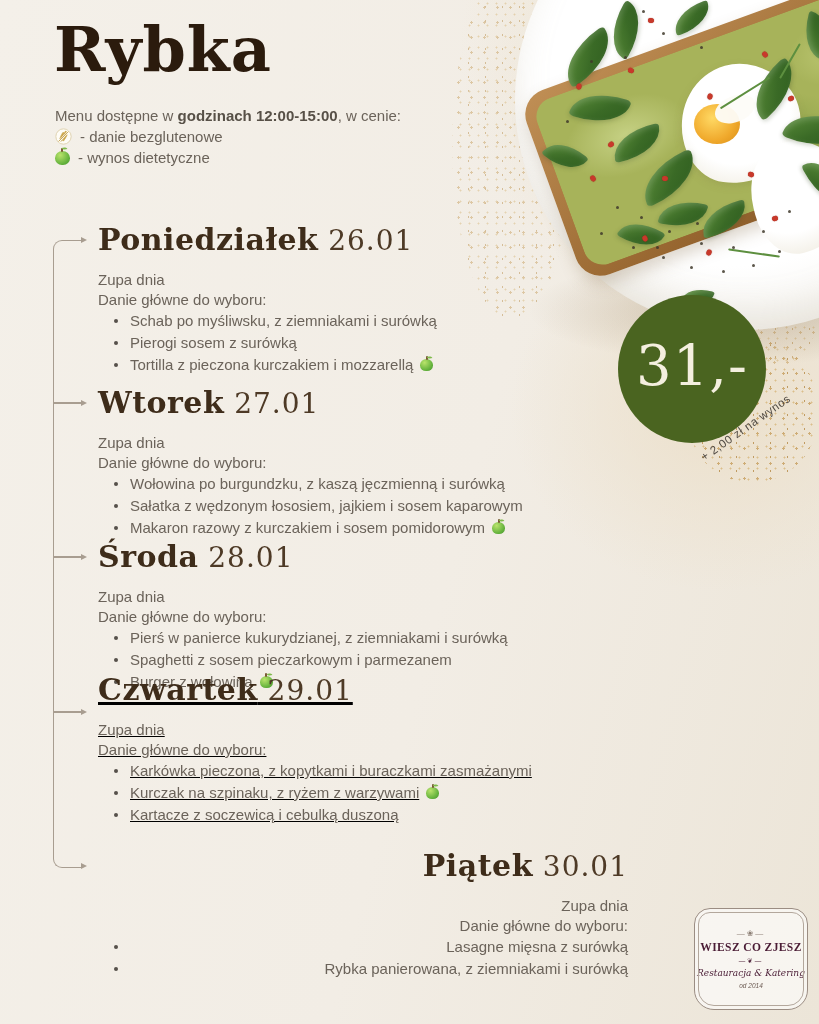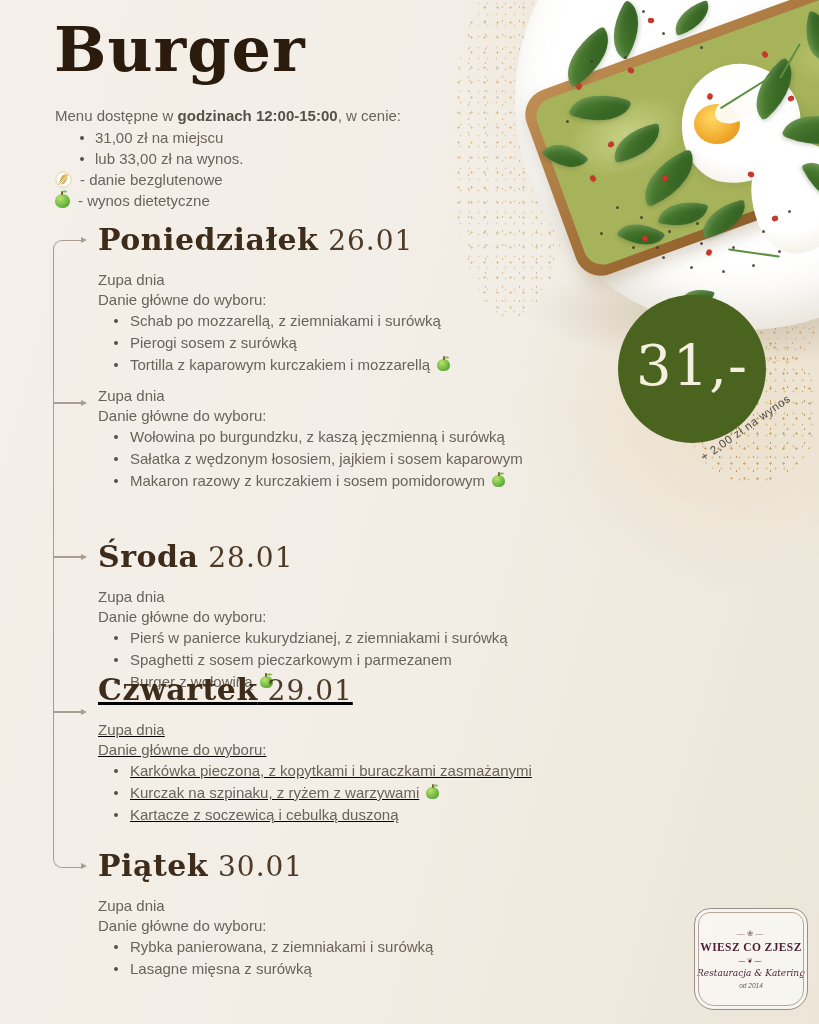--- a/index.html
+++ b/index.html
@@ -179,30 +179,26 @@
     <div class="pep" style="left: 700px; top: 46px;"></div>
     <div class="pep" style="left: 590px; top: 60px;"></div>
     <div class="pep" style="left: 566px; top: 120px;"></div>
     <div id="garnish"></div>
 
   <div class="price-circle" id="price-circle" style="background: rgb(74, 100, 32);">
     <span>31,-</span>
   </div>
   <div class="price-note">+ 2,00 zł na wynos</div>
 
-  <h1 class="title">Burger</h1>
+  <h1 class="title">Rybka</h1>
 
   <div class="header-block">
     <div>
       <span>Menu dostępne w </span><b>godzinach 12:00-15:00</b><span>, w cenie:</span>
     </div>
-    <ul class="price-list">
-      <li>31,00 zł na miejscu</li>
-      <li>lub 33,00 zł na wynos.</li>
-    </ul>
     <div class="legend-row">
       <span class="glyph">
         <svg width="17" height="17" viewBox="0 0 20 20">
           <circle cx="10" cy="10" r="9" fill="#fefcf6" stroke="#dccda6" stroke-width="1"></circle>
           <g transform="rotate(28 10 10)" fill="#d4af56" stroke="#b8913c" stroke-width="0.4">
             <line x1="10" y1="4" x2="10" y2="17" stroke="#b8913c" stroke-width="0.9"></line>
             <ellipse cx="10" cy="5" rx="1.3" ry="2"></ellipse>
             <ellipse cx="8" cy="7.6" rx="1.2" ry="1.9"></ellipse>
             <ellipse cx="12" cy="7.6" rx="1.2" ry="1.9"></ellipse>
             <ellipse cx="8" cy="10.4" rx="1.2" ry="1.9"></ellipse>
@@ -231,26 +227,27 @@
   <div class="tl-arrow" style="top:553.5px"></div>
   <div class="tl-arrow" style="top:708.5px"></div>
   <div class="tl-arrow" style="top:862.5px"></div>
 
   <div id="days">
       <section class="day" style="top: 223px;">
         <h2><span class="day-name">Poniedziałek</span><span class="day-date"> 26.01</span></h2>
         <div class="soup">Zupa dnia</div>
         <div class="main-label">Danie główne do wyboru:</div>
         <ul class="dishes">
-          <li><span>Schab po mozzarellą, z ziemniakami i surówką</span></li>
+          <li><span>Schab po myśliwsku, z ziemniakami i surówką</span></li>
           <li><span>Pierogi sosem z surówką</span></li>
-          <li><span>Tortilla z kaparowym kurczakiem i mozzarellą</span><span class="apple-icon"></span></li>
+          <li><span>Tortilla z pieczona kurczakiem i mozzarellą</span><span class="apple-icon"></span></li>
         </ul>
       </section>
       <section class="day" style="top: 386px;">
+        <h2><span class="day-name">Wtorek</span><span class="day-date"> 27.01</span></h2>
         <div class="soup">Zupa dnia</div>
         <div class="main-label">Danie główne do wyboru:</div>
         <ul class="dishes">
           <li><span>Wołowina po burgundzku, z kaszą jęczmienną i surówką</span></li>
           <li><span>Sałatka z wędzonym łososiem, jajkiem i sosem kaparowym</span></li>
           <li><span>Makaron razowy z kurczakiem i sosem pomidorowym</span><span class="apple-icon"></span></li>
         </ul>
       </section>
       <section class="day" style="top: 540px;">
         <h2><span class="day-name">Środa</span><span class="day-date"> 28.01</span></h2>
@@ -265,27 +262,27 @@
       <section class="day" style="top: 673px; text-decoration: underline;">
         <h2><span class="day-name">Czwartek</span><span class="day-date"> 29.01</span></h2>
         <div class="soup">Zupa dnia</div>
         <div class="main-label">Danie główne do wyboru:</div>
         <ul class="dishes">
           <li><span>Karkówka pieczona, z kopytkami i buraczkami zasmażanymi</span></li>
           <li><span>Kurczak na szpinaku, z ryżem z warzywami</span><span class="apple-icon"></span></li>
           <li><span>Kartacze z soczewicą i cebulką duszoną</span></li>
         </ul>
       </section>
-      <section class="day" style="top: 849px;">
+      <section class="day" style="top: 849px; text-align: right;">
         <h2><span class="day-name">Piątek</span><span class="day-date"> 30.01</span></h2>
         <div class="soup">Zupa dnia</div>
         <div class="main-label">Danie główne do wyboru:</div>
         <ul class="dishes">
+          <li><span>Lasagne mięsna z surówką</span></li>
           <li><span>Rybka panierowana, z ziemniakami i surówką</span></li>
-          <li><span>Lasagne mięsna z surówką</span></li>
         </ul>
       </section>
     </div>
 
   <div class="logo">
     <div class="logo-inner"></div>
     <div class="logo-ornament">—❀—</div>
     <div class="logo-name">WIESZ CO ZJESZ</div>
     <div class="logo-divider">—❦—</div>
     <div class="logo-sub">Restauracja &amp; Katering</div>

